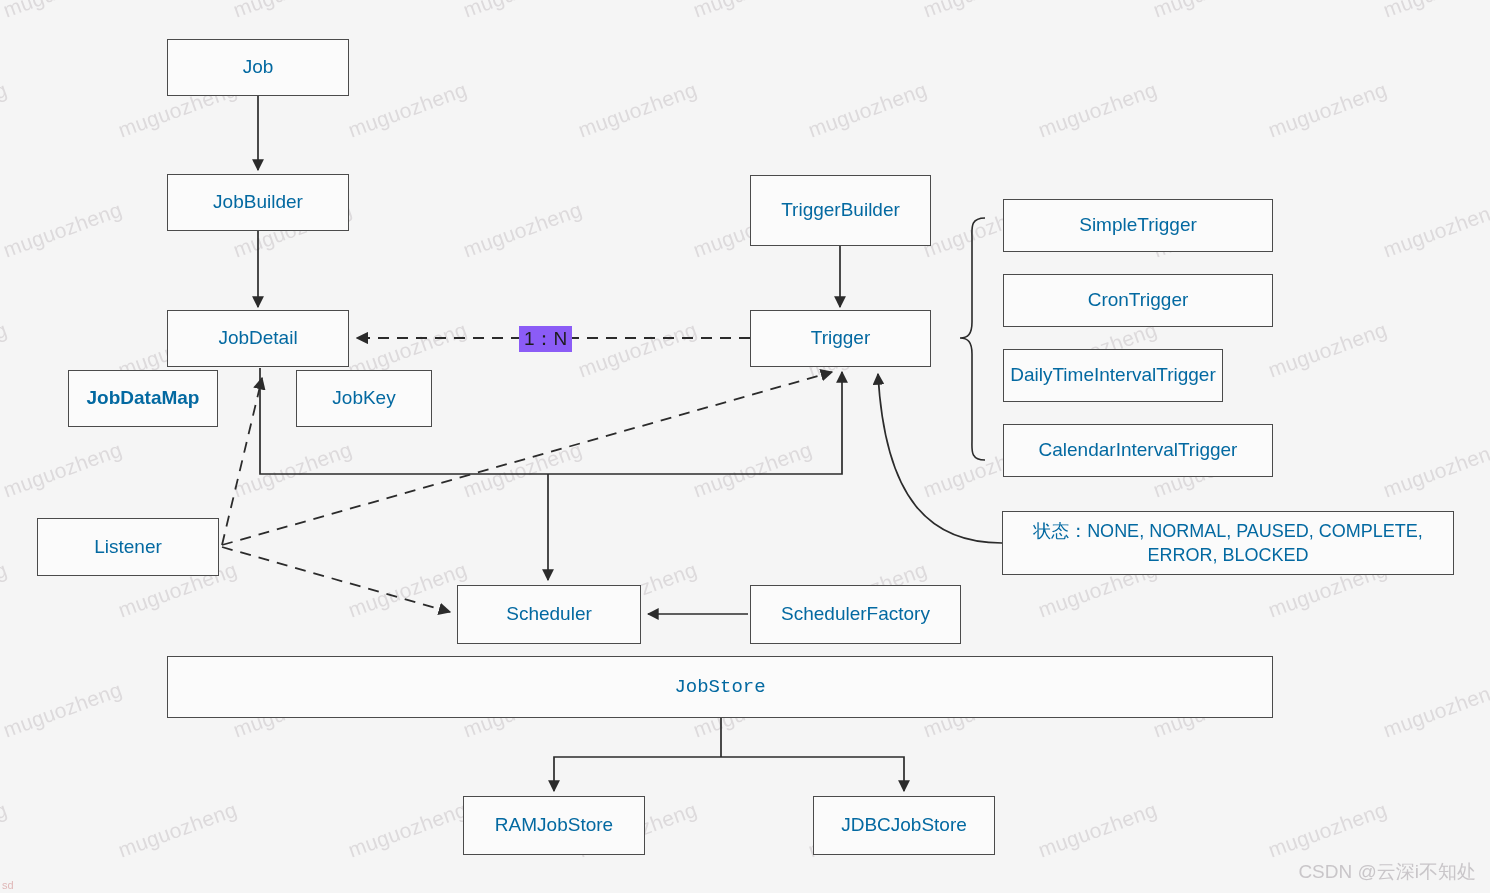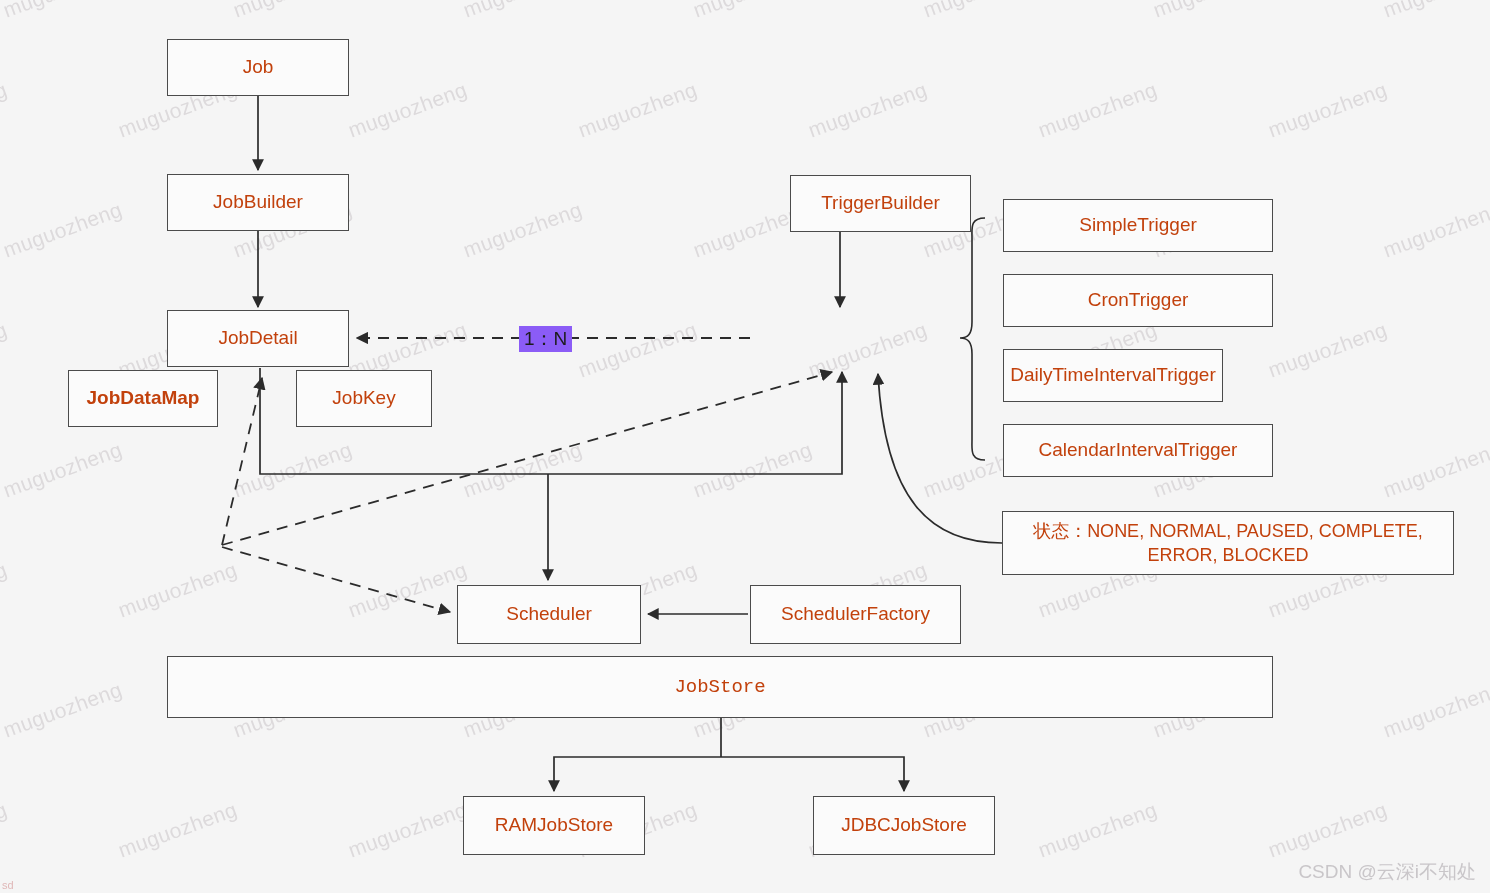--- a/index.html
+++ b/index.html
@@ -37,21 +37,21 @@
   
   .node {
     position: absolute;
     box-sizing: border-box;
     background: #fbfbfb;
     border: 1.6px solid #4b4b4b;
     display: flex;
     align-items: center;
     justify-content: center;
     text-align: center;
-    color: #c2410c;
+    color: #0369a1;
     font-size: 19px;
     z-index: 4;
     line-height: 1.3;
   }
   .node.wide { font-size: 19px; }
   .node.state {
     font-size: 18px;
     padding: 4px 16px;
     line-height: 1.35;
   }
@@ -215,25 +215,31 @@
   </div>
 
   <div class="node" style="left:68px; top:370px; width:150px; height:57px;font-weight:bold;">
     <span>JobDataMap</span>
   </div>
 
   <div class="node" style="left:296px; top:370px; width:136px; height:57px;">
     <span>JobKey</span>
   </div>
 
-
-  <div class="node" style="left:750px; top:175px; width:181px; height:57px;margin-left:40px;">
+  <div class="node" style="left:37px; top:518px; width:182px; height:58px;">
+    <span>Listener</span>
+  </div>
+
+  <div class="node" style="left:750px; top:175px; width:181px; height:71px;">
     <span>TriggerBuilder</span>
   </div>
 
+  <div class="node" style="left:750px; top:310px; width:181px; height:57px;">
+    <span>Trigger</span>
+  </div>
 
   <div class="node" style="left:1003px; top:199px; width:270px; height:53px;">
     <span>SimpleTrigger</span>
   </div>
 
   <div class="node" style="left:1003px; top:274px; width:270px; height:53px;">
     <span>CronTrigger</span>
   </div>
 
   <div class="node" style="left:1003px; top:349px; width:220px; height:53px;">

